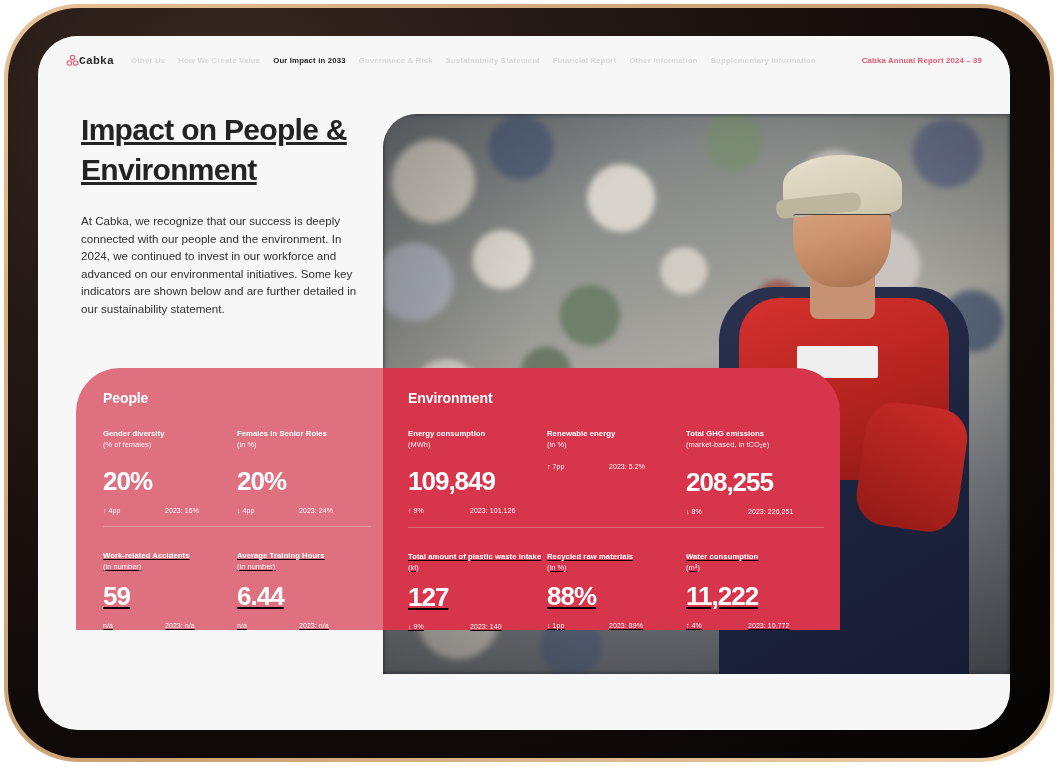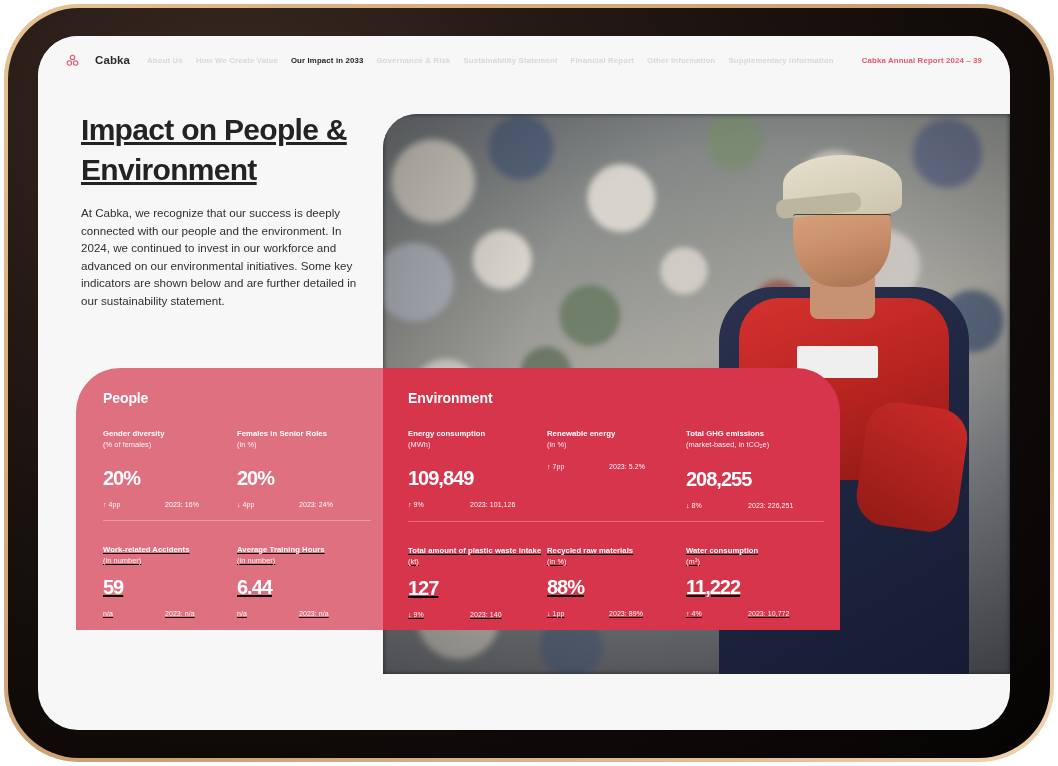--- a/index.html
+++ b/index.html
@@ -35,21 +35,21 @@
   }
 
   
   #topnav {
     position:absolute; left:0; top:0;
     width:972px; height:48px;
     display:flex; align-items:center;
     padding:0 28px 0 28px;
     background:#f7f7f7;
   }
-  #logo { display:flex; align-items:center; gap:16px; flex:0 0 auto; }
+  #logo { display:flex; align-items:center; gap:0; flex:0 0 auto;font-family:Liberation Mono, monospace; }
   #logo-mark { width:13px; height:13px; display:block; }
   #logo-text {
     font-size:11.5px; font-weight:700; color:#2b2b2b;
     letter-spacing:.1px;
   }
   #nav-items {
     display:flex; align-items:center; gap:13px;
     margin-left:17px; flex:1 1 auto;
   }
   .nav-item {
@@ -63,21 +63,21 @@
   }
 
   
   #hero-title {
     position:absolute; left:43px; top:74px;
     width:300px;
     font-size:30px; font-weight:700; color:#232323;
     line-height:1.33; letter-spacing:-.7px;text-decoration:underline;
   }
   #hero-body {
-    position:absolute; left:43px; top:168px;
+    position:absolute; left:43px; top:176px;
     width:285px;
     font-size:11.6px; font-weight:400; color:#2f2f2f;
     line-height:1.52;
   }
 
   
   #hero-photo {
     position:absolute; left:345px; top:78px;
     width:627px; height:560px;
     border-top-left-radius:34px;
@@ -204,21 +204,21 @@
   .kpi-label {
     font-size:7.7px; font-weight:700; color:#ffffff;
     line-height:1.42; letter-spacing:.05px;margin-top:12px;
   }
   .kpi-unit {
     font-size:7.4px; font-weight:400; color:rgba(255,255,255,.93);
     line-height:1.42; letter-spacing:.05px;
   }
   .kpi-unit.inline { font-weight:400; }
   .kpi-value {
-    font-size:20px; font-weight:700; color:#ffffff;
+    font-size:26px; font-weight:700; color:#ffffff;
     letter-spacing:-1px; line-height:1;
     margin-top:18px;
   }
   .kpi-row.second .kpi-value { margin-top:10px; }
   .kpi-foot {
     display:flex; margin-top:13px;
     font-size:7px; font-weight:400; color:rgba(255,255,255,.96);
     letter-spacing:.05px;
   }
   .kpi-change { width:62px; }
@@ -238,21 +238,21 @@
   <div id="topnav">
     <div id="logo">
       <svg id="logo-mark" viewBox="0 0 24 24">
         <circle cx="12" cy="6.4" r="4.1" fill="none" stroke="#e8566c" stroke-width="2.1"></circle>
         <circle cx="6.2" cy="16.6" r="4.1" fill="none" stroke="#e8566c" stroke-width="2.1"></circle>
         <circle cx="17.8" cy="16.6" r="4.1" fill="none" stroke="#e8566c" stroke-width="2.1"></circle>
       </svg>
       <span id="logo-text">Cabka</span>
     </div>
     <div id="nav-items">
-      <span class="nav-item">About Us</span>
+      <span class="nav-item">Other Us</span>
       <span class="nav-item">How We Create Value</span>
       <span class="nav-item active">Our Impact in 2033</span>
       <span class="nav-item">Governance &amp; Risk</span>
       <span class="nav-item">Sustainability Statement</span>
       <span class="nav-item">Financial Report</span>
       <span class="nav-item">Other Information</span>
       <span class="nav-item">Supplementary Information</span>
     </div>
     <span id="report-label">Cabka Annual Report 2024 –  39</span>
   </div>

